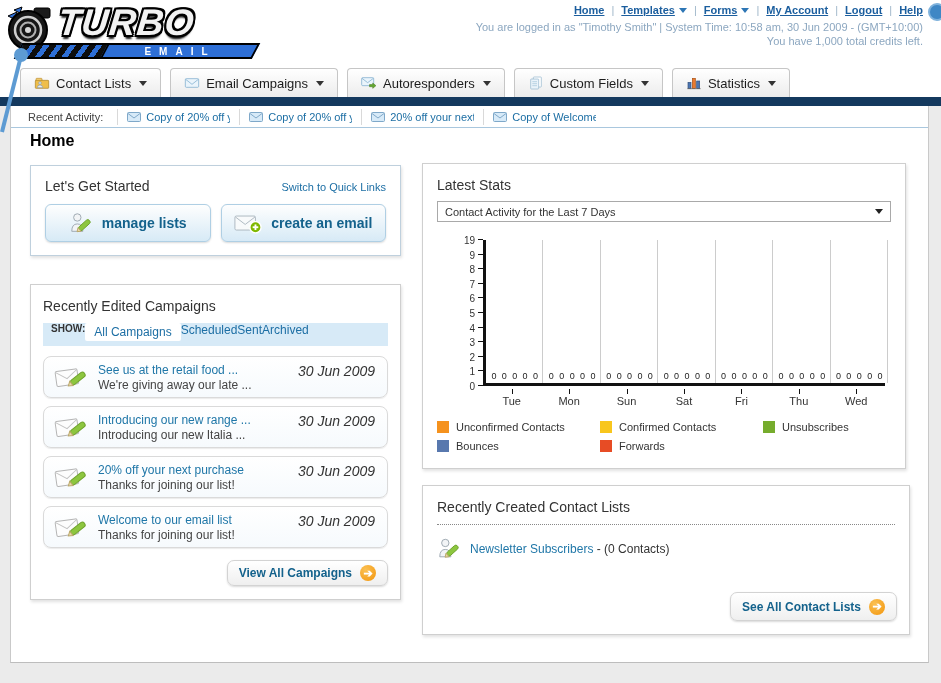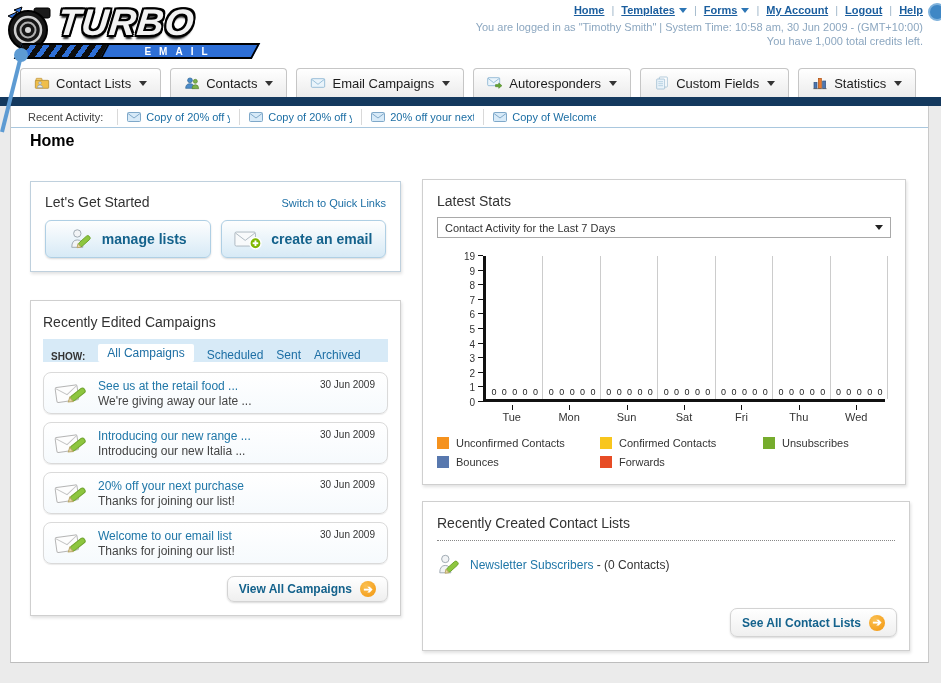--- a/index.html
+++ b/index.html
@@ -49,44 +49,44 @@
               border-bottom:1px solid #A9C7DE; display:flex; align-items:center; padding-left:17px;
               font-size:11px; color:#444; z-index:2; }
   #activity-label { margin-right:14px; }
   .act-item { display:flex; align-items:center; gap:5px; padding:0 9px; border-left:1px solid #D9D9D9;
               width:122px; overflow:hidden; white-space:nowrap; height:16px; cursor:pointer; }
   .act-item span { color:#1C6EA4; overflow:hidden; }
   .act-item svg { flex:0 0 auto; }
 
   
   #page-title { position:absolute; left:30px; top:132px; font-size:16px; font-weight:bold; color:#000; z-index:2; }
-  .panel { position:absolute; background:#fff; border:1px solid #CFCFCF; box-shadow:1px 2px 3px rgba(0,0,0,0.12); z-index:2;margin-top:16px; }
+  .panel { position:absolute; background:#fff; border:1px solid #CFCFCF; box-shadow:1px 2px 3px rgba(0,0,0,0.12); z-index:2; }
   .panel-title { font-size:14px; color:#333; }
 
   #panel-start { left:30px; top:165px; width:371px; height:91px; border-color:#BFD0DD; padding:12px 14px; }
   #start-head { display:flex; justify-content:space-between; align-items:baseline; }
   #switch-link { font-size:11px; color:#1C6EA4; cursor:pointer; }
   #start-buttons { display:flex; gap:10px; margin-top:10px; }
   .big-btn { flex:1; height:38px; display:flex; align-items:center; justify-content:center; gap:9px;
              border:1px solid #AFCFE4; border-radius:6px; background:linear-gradient(#FEFEFE,#D7EAF6);
              color:#14628C; font-weight:bold; font-size:14px; cursor:pointer; box-shadow:0 1px 2px rgba(0,0,0,.15); }
 
   #panel-campaigns { left:30px; top:284px; width:371px; height:316px; padding:12px; }
-  #show-bar { margin-top:8px; background:#D7EAF7; height:23px; display:flex; align-items:flex-end; padding:0 8px; gap:13px; }
+  #show-bar { margin-top:8px; background:#D7EAF7; height:23px; display:flex; align-items:flex-start; padding:0 8px; }
   #show-label { font-size:10px; font-weight:bold; color:#333; }
   .filter { font-size:12px; color:#1C6EA4; cursor:pointer; }
   .filter.active { background:#fff; padding:2px 9px; border-radius:2px; }
   #camp-list { margin-top:10px; }
   .camp-item { position:relative; border:1px solid #DADADA; border-radius:8px; height:42px; margin-bottom:8px;
                background:linear-gradient(#FFFFFF,#F6FAFD); display:flex; align-items:center; padding:0 10px;
                box-shadow:0 1px 1px rgba(0,0,0,.08); }
   .camp-item svg { margin-right:10px; flex:0 0 auto; }
   .camp-title { font-size:12px; color:#2077A8; cursor:pointer; display:block; }
   .camp-sub { font-size:12px; color:#444; margin-top:1px; }
-  .camp-date { position:absolute; right:12px; top:6px; font-size:10px; color:#333; }
+  .camp-date { position:absolute; right:12px; top:6px; font-size:14px; color:#333;font-style:italic; }
   .pill-btn { position:absolute; right:12px; bottom:13px; height:26px; display:inline-flex; align-items:center; gap:8px;
               padding:0 11px; border:1px solid #D3D3D3; border-radius:7px; background:linear-gradient(#FFFFFF,#EFEFEF);
               color:#14628C; font-weight:bold; font-size:12px; cursor:pointer; box-shadow:0 1px 2px rgba(0,0,0,.15);text-align:center; }
 
   #panel-stats { left:422px; top:163px; width:484px; height:306px; padding:12px 14px; }
   #stats-dd { margin-top:7px; height:21px; border:1px solid #A9A9A9; background:#fff; display:flex;
               align-items:center; justify-content:space-between; padding:0 7px; font-size:11px; color:#333; cursor:pointer; }
   #stats-dd .dd2 { width:0; height:0; border-left:4px solid transparent; border-right:4px solid transparent; border-top:5px solid #222; }
   #chart { position:relative; margin-top:14px; height:172px; }
   #plot { position:absolute; left:46px; top:4px; width:402px; height:146px;
@@ -244,27 +244,20 @@
     </nav>
   <div id="login-line">You are logged in as "Timothy Smith" | System Time: 10:58 am, 30 Jun 2009 - (GMT+10:00)</div>
   <div id="credits-line">You have 1,000 total credits left.</div>
 
   <div id="tabs">
       <div class="tab">
     <svg>
           <use href="#sym-folder" xlink:href="#sym-folder"></use>
         </svg>
     <span class="tab-label">Contact Lists</span>
-    <span class="tab-arrow"></span>
-  </div>
-      <div class="tab">
-    <svg>
-          <use href="#sym-contacts" xlink:href="#sym-contacts"></use>
-        </svg>
-    <span class="tab-label">Contacts</span>
     <span class="tab-arrow"></span>
   </div>
       <div class="tab">
     <svg>
           <use href="#sym-envelope" xlink:href="#sym-envelope"></use>
         </svg>
     <span class="tab-label">Email Campaigns</span>
     <span class="tab-arrow"></span>
   </div>
       <div class="tab">

